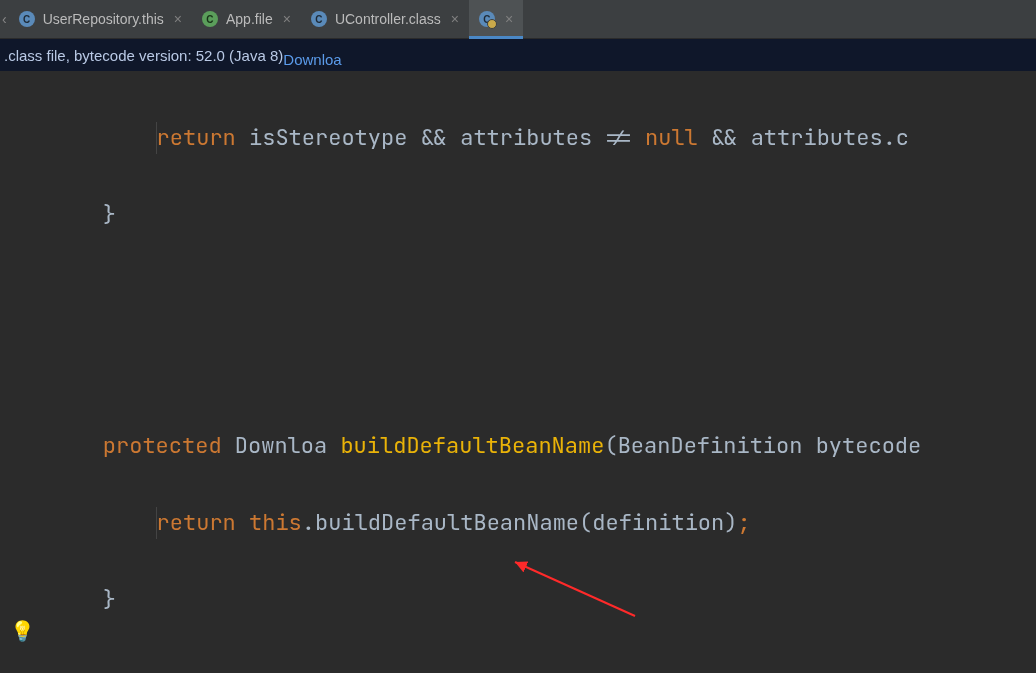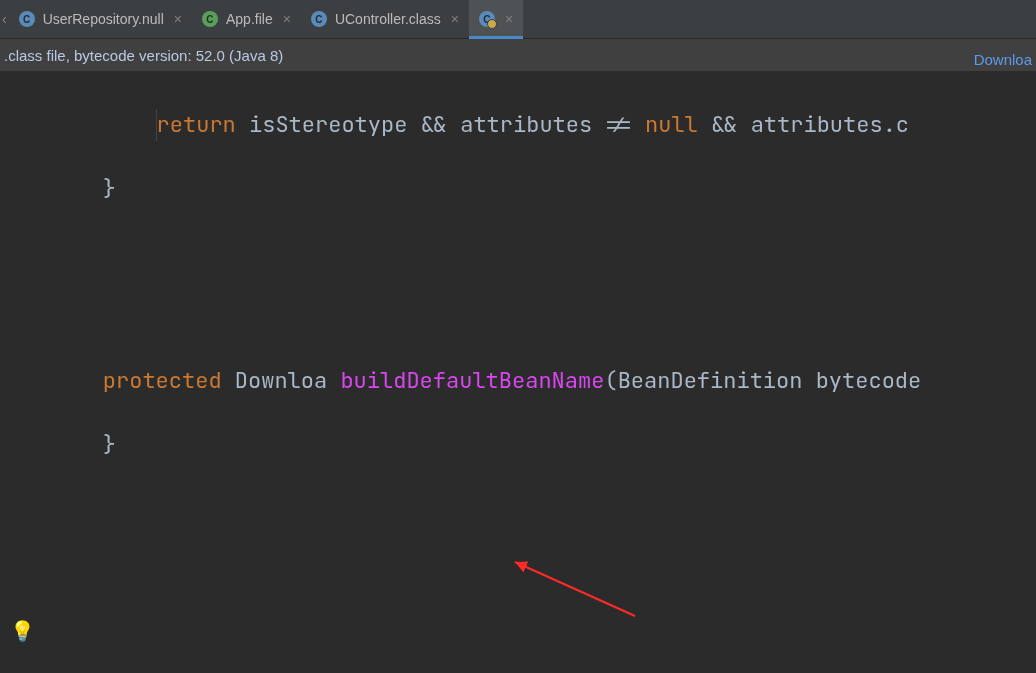--- a/index.html
+++ b/index.html
@@ -48,48 +48,48 @@
     left: 0; right: 0; bottom: -1px;
     height: 3px;
     background: #4a88c7;
   }
   .close {
     color: #808080;
     font-size: 14px;
     margin-left: 2px;
   }
   .infobar {
-    background: #404040;
+    background: #0f172a;
     height: 32px;
     display: flex;
     align-items: center;
-    justify-content: space-between;
+    justify-content: flex-start;
     padding: 0 4px 0 4px;
     font-size: 15px;
     color: #b9c9e5;
   }
   .download {
     color: #5b9bea;
     cursor: pointer;
     margin-top: 8px;
   }
   .editor {
     font-family: "Consolas","JetBrains Mono","Menlo",monospace;
     font-size: 22px;
     line-height: 32px;
     white-space: pre;
     padding-top: 6px;
     overflow: hidden;
     color: #a9b7c6;
     position:relative;
   }
   .kw { color: #cc7832; }
-  .method-decl { color: #d946ef; }
+  .method-decl { color: #eab308; }
   .semi { color: #cc7832; }
-  .line { display:flex; }
+  .line { display:flex;margin-top:13px; }
   .gutter { width:50px; flex:0 0 50px; }
   .code { flex:1; }
   .brace-guide{ border-left:1px solid #444; display:inline-block; width:0; height:32px; vertical-align:top;}
   .bulb{
     position:absolute;
     font-size:20px;
   }
 
   svg.arrow { position:absolute; pointer-events:none; }
 
@@ -103,21 +103,21 @@
   }
 </style>
 </head>
 <body>
 
 <div class="tabbar">
   <div style="display:flex;align-items:center;color:#888;padding:0 2px;">‹</div>
 
   <div class="tab">
     <span class="icon ic-blue">C</span>
-    <span>UserRepository.null</span>
+    <span>UserRepository.this</span>
     <span class="close">×</span>
   </div>
   <div class="tab">
     <span class="icon ic-green">C</span>
     <span>App.file</span>
     <span class="close">×</span>
   </div>
   <div class="tab">
     <span class="icon ic-blue">C</span>
     <span>UController.class</span>
@@ -133,20 +133,21 @@
   <span>.class file, bytecode version: 52.0 (Java 8)</span>
   <span class="download">Downloa</span>
 </div>
 
 <div class="editor">
 <div class="line"><span class="gutter"></span><span class="code">        <span class="brace-guide"></span><span class="kw">return</span><span> isStereotype &amp;&amp; attributes != </span><span class="kw">null</span><span> &amp;&amp; attributes.c</span></span></div>
 <div class="line"><span class="gutter"></span><span class="code">    }</span></div>
 <div class="line"><span class="gutter"></span><span class="code"> </span></div>
 <div class="line"><span class="gutter"></span><span class="code"> </span></div>
 <div class="line"><span class="gutter"></span><span class="code"><span class="kw">    protected</span><span> Downloa </span><span class="method-decl">buildDefaultBeanName</span><span>(BeanDefinition bytecode</span></span></div>
+<div class="line"><span class="gutter"></span><span class="code">        <span class="brace-guide"></span><span class="kw">return</span> <span class="kw">this</span><span>.buildDefaultBeanName(definition)</span><span class="semi">;</span></span></div>
 <div class="line"><span class="gutter"></span><span class="code">    }</span></div>
 <div class="line"><span class="gutter"></span><span class="code"> </span></div>
 <div class="line"><span class="gutter"></span><span class="code"> </span></div>
 
 
 
 
 
 
 

